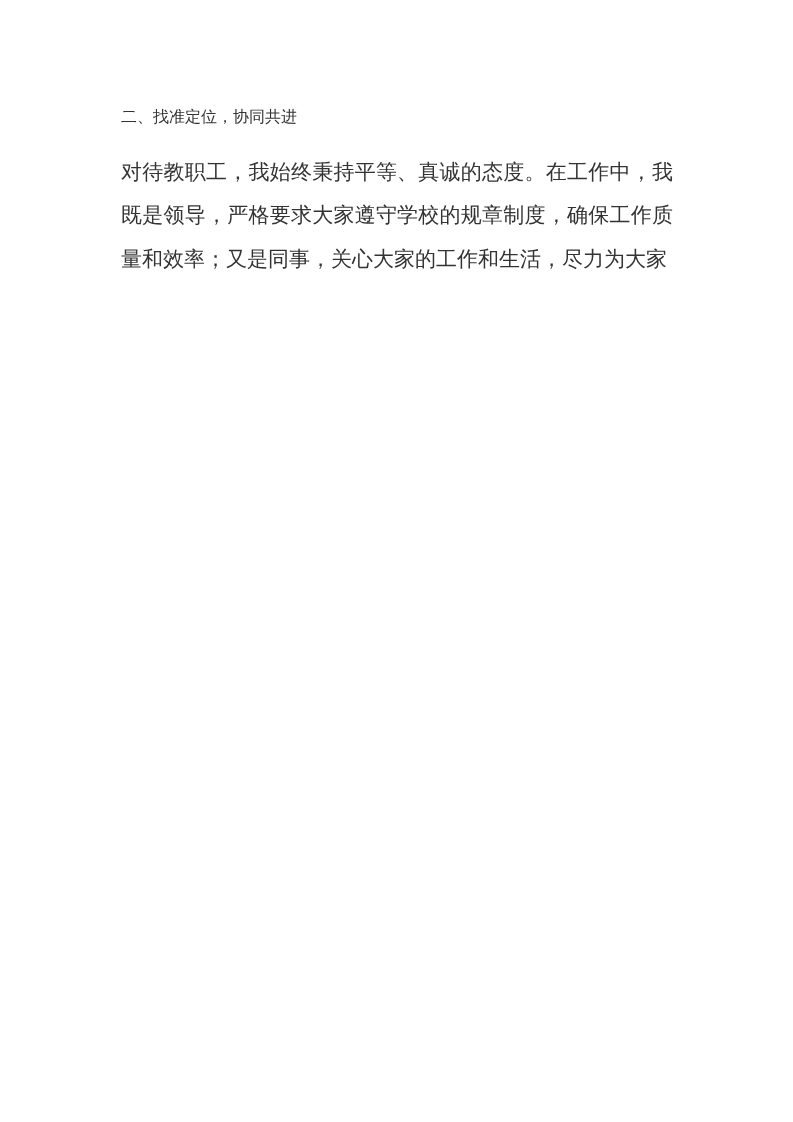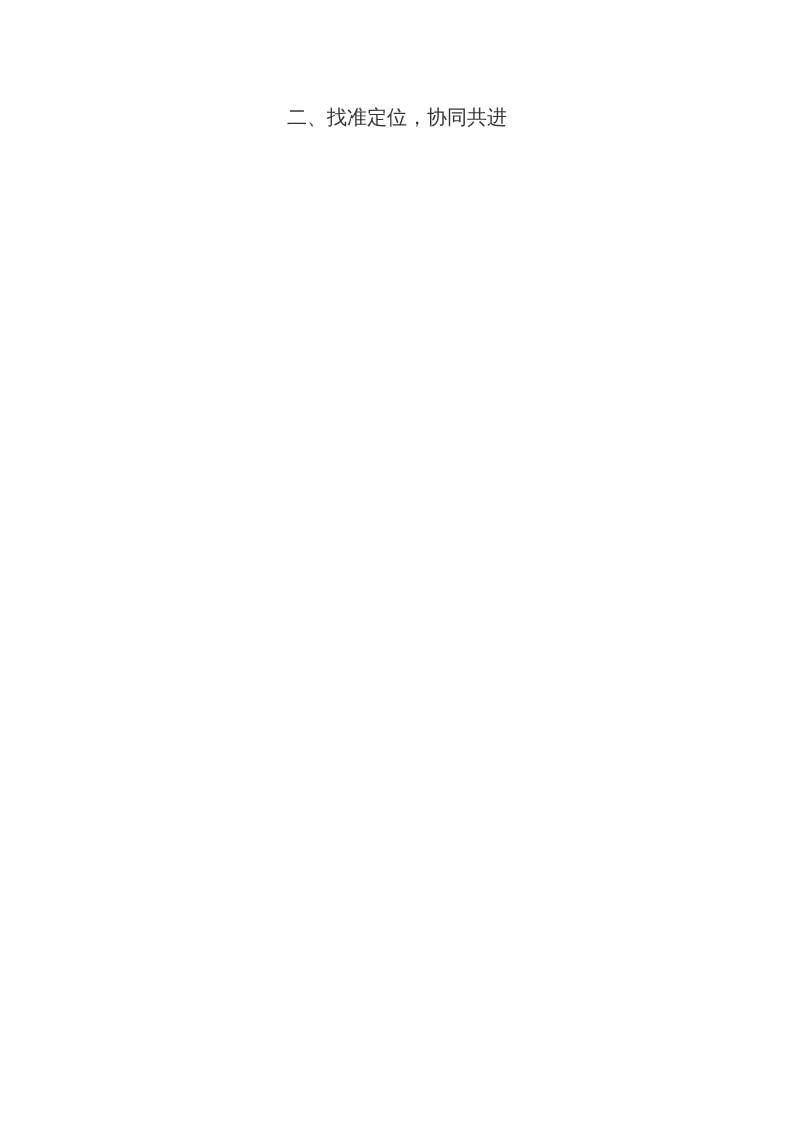--- a/index.html
+++ b/index.html
@@ -13,39 +13,39 @@
     height: 1122px;
     margin: 0 auto;
     background: #ffffff;
     box-sizing: border-box;
     padding: 95px 120px 0 121px;
     overflow: hidden;
     font-family: "Liberation Serif", "DejaVu Serif", serif;
     color: #333333;
   }
   .doc-heading {
-    font-size: 20px;
+    font-size: 16px;
     font-weight: 400;
     line-height: 44px;
     margin: 0 0 12px 0;
     white-space: nowrap;
-    text-align: center;
   }
   .doc-paragraph {
     font-size: 21px;
     line-height: 43.3px;
     margin: 0 0 12px 0;
     text-align: justify;
     text-justify: inter-ideograph;
     word-break: break-all;
     overflow-wrap: break-word;
   }
 </style>
 </head>
 <body>
 
 <div class="page">
   <h2 class="doc-heading">二、找准定位，协同共进</h2>
 
 
 
 
+  <p class="doc-paragraph">对待教职工，我始终秉持平等、真诚的态度。在工作中，我既是领导，严格要求大家遵守学校的规章制度，确保工作质量和效率；又是同事，关心大家的工作和生活，尽力为大家</p>
 </div>
 
 </body></html>

